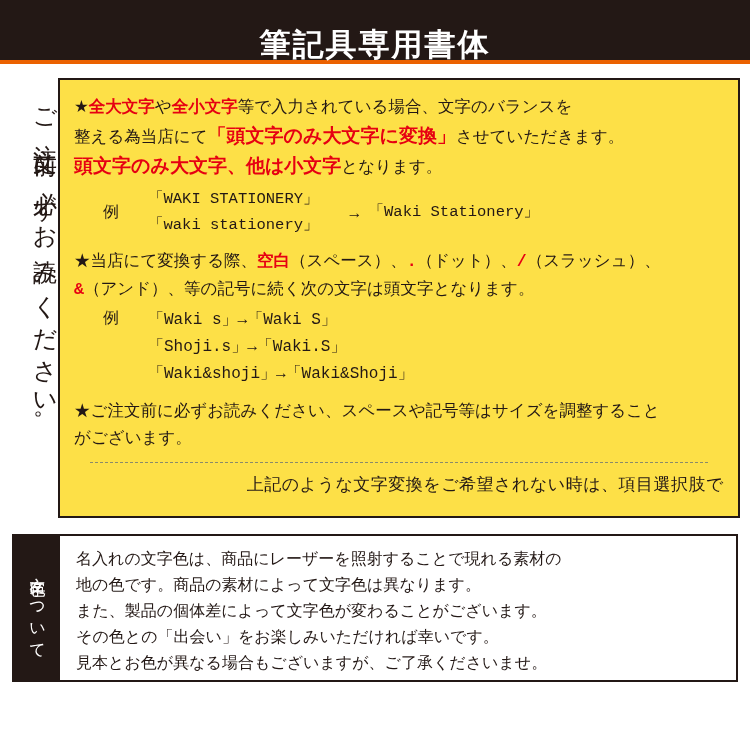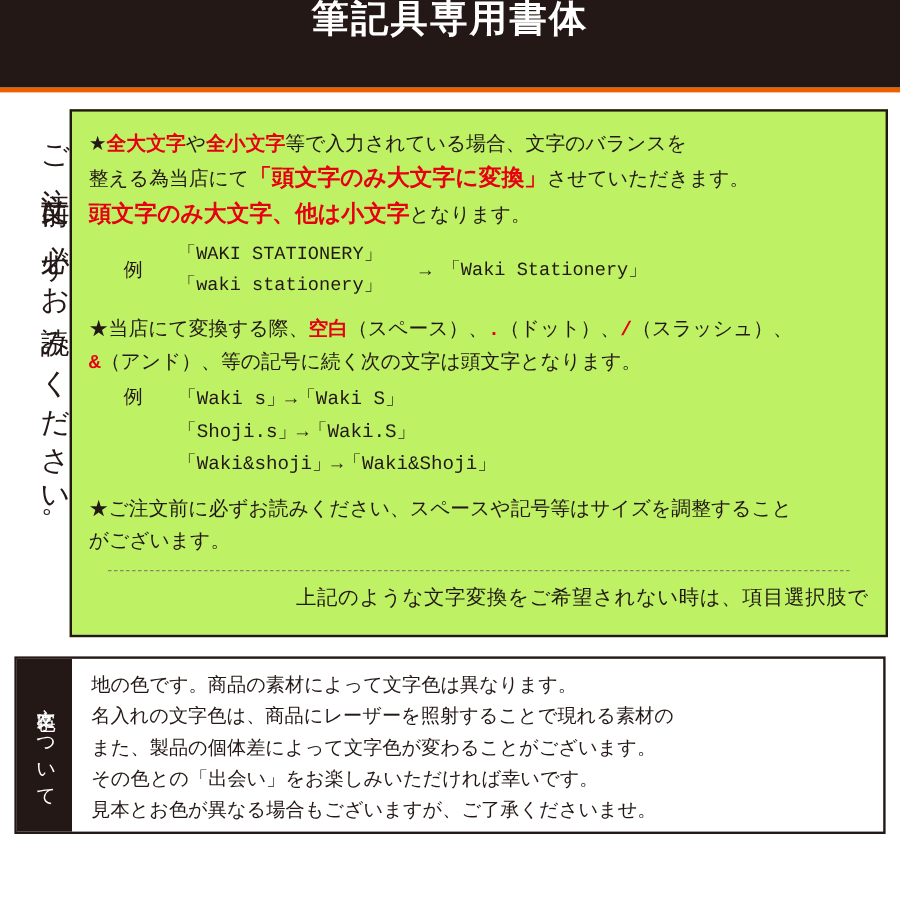--- a/index.html
+++ b/index.html
@@ -15,25 +15,25 @@
   }
   .page {
     position: relative;
     width: 750px;
     height: 750px;
     box-sizing: border-box;
   }
 
   
   .header {
-    height: 73px;
+    height: 60px;
     background: #231815;
     color: #ffffff;
     display: flex;
-    align-items: flex-start;
+    align-items: flex-end;
     justify-content: center;
     box-sizing: border-box;
   }
   .header-title {
     font-size: 31px;
     font-weight: bold;
     letter-spacing: 2px;
     line-height: 1;
   }
   .header-rule {
@@ -60,21 +60,21 @@
     letter-spacing: 5px;
     line-height: 1.1;
     color: #231815;
     padding-top: 14px;
     text-align: left;
     font-family: "Liberation Serif", serif;
   }
 
   .yellow-box {
     flex: 1 1 auto;
-    background: #bef264;
+    background: #fde047;
     border: 2px solid #231815;
     box-sizing: border-box;
     padding: 14px 14px 16px 14px;
     color: #231815;
     font-family: "Liberation Serif", serif;
   }
 
   .para {
     font-size: 16.5px;
     line-height: 1.55;
@@ -261,21 +261,21 @@
       <hr class="dashed">
 
       <p class="closing1">上記のような文字変換をご希望されない時は、項目選択肢で</p>
 
     </div>
   </div>
 
   <div class="bottom-wrap">
     <div class="bottom-label">文字色について</div>
     <div class="bottom-text">
+      <p>名入れの文字色は、商品にレーザーを照射することで現れる素材の</p>
       <p>地の色です。商品の素材によって文字色は異なります。</p>
-      <p>名入れの文字色は、商品にレーザーを照射することで現れる素材の</p>
       <p>また、製品の個体差によって文字色が変わることがございます。</p>
       <p>その色との「出会い」をお楽しみいただければ幸いです。</p>
       <p>見本とお色が異なる場合もございますが、ご了承くださいませ。</p>
     </div>
   </div>
 
 </div>
 
 </body></html>

